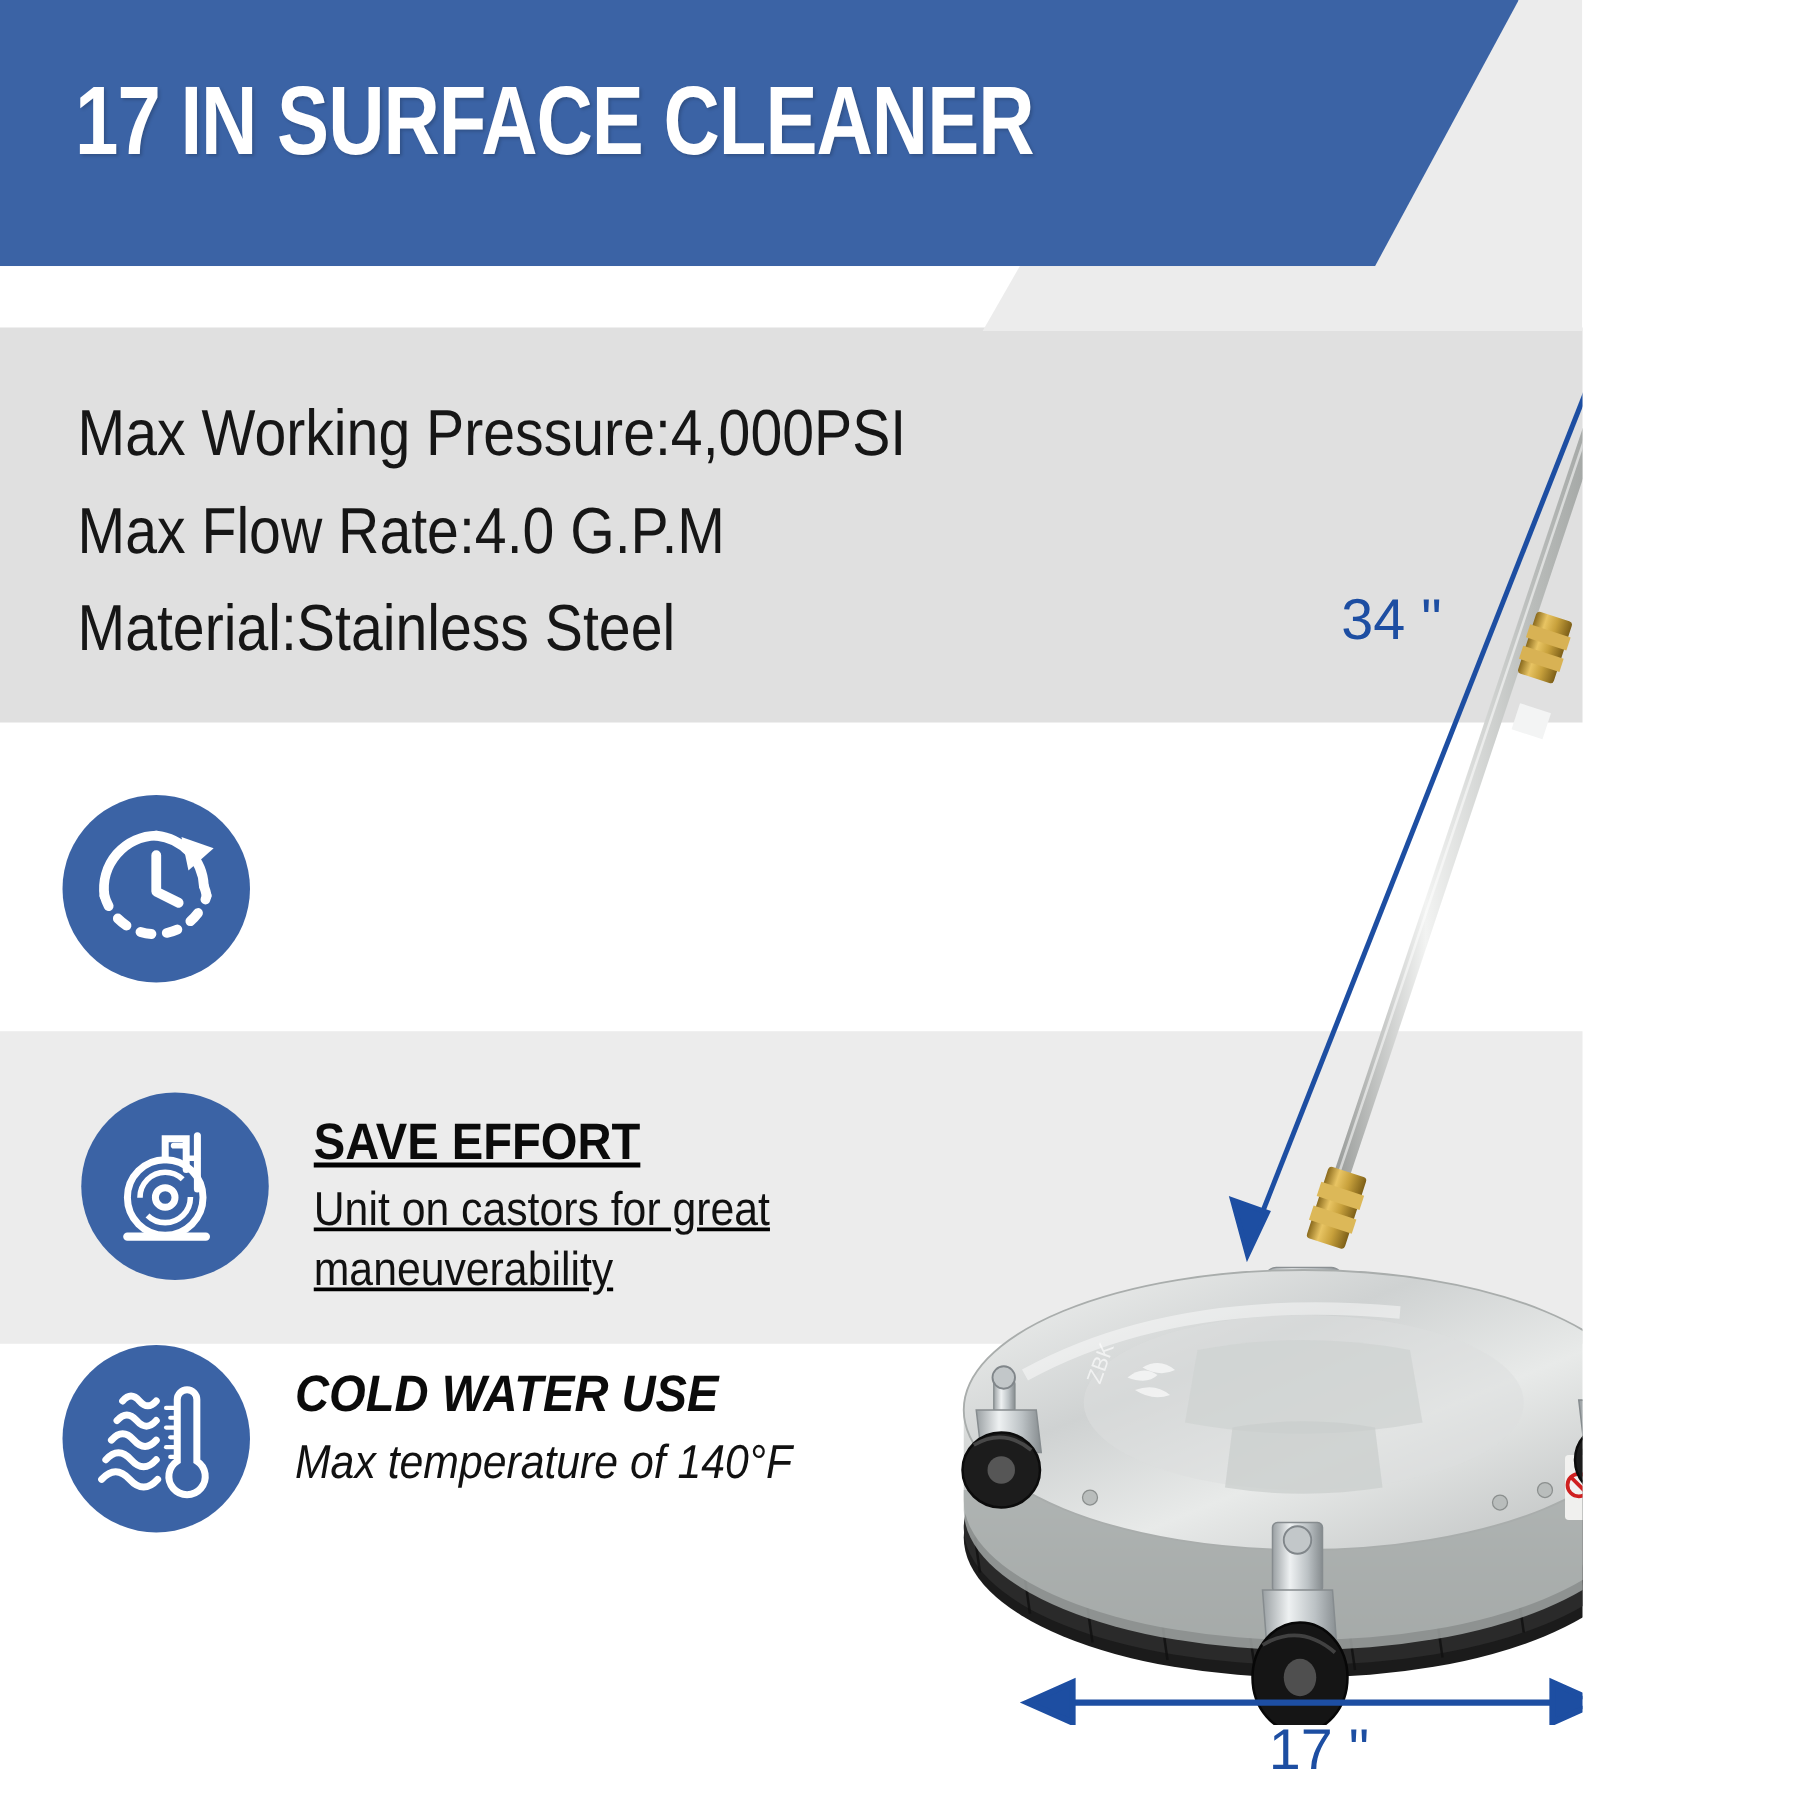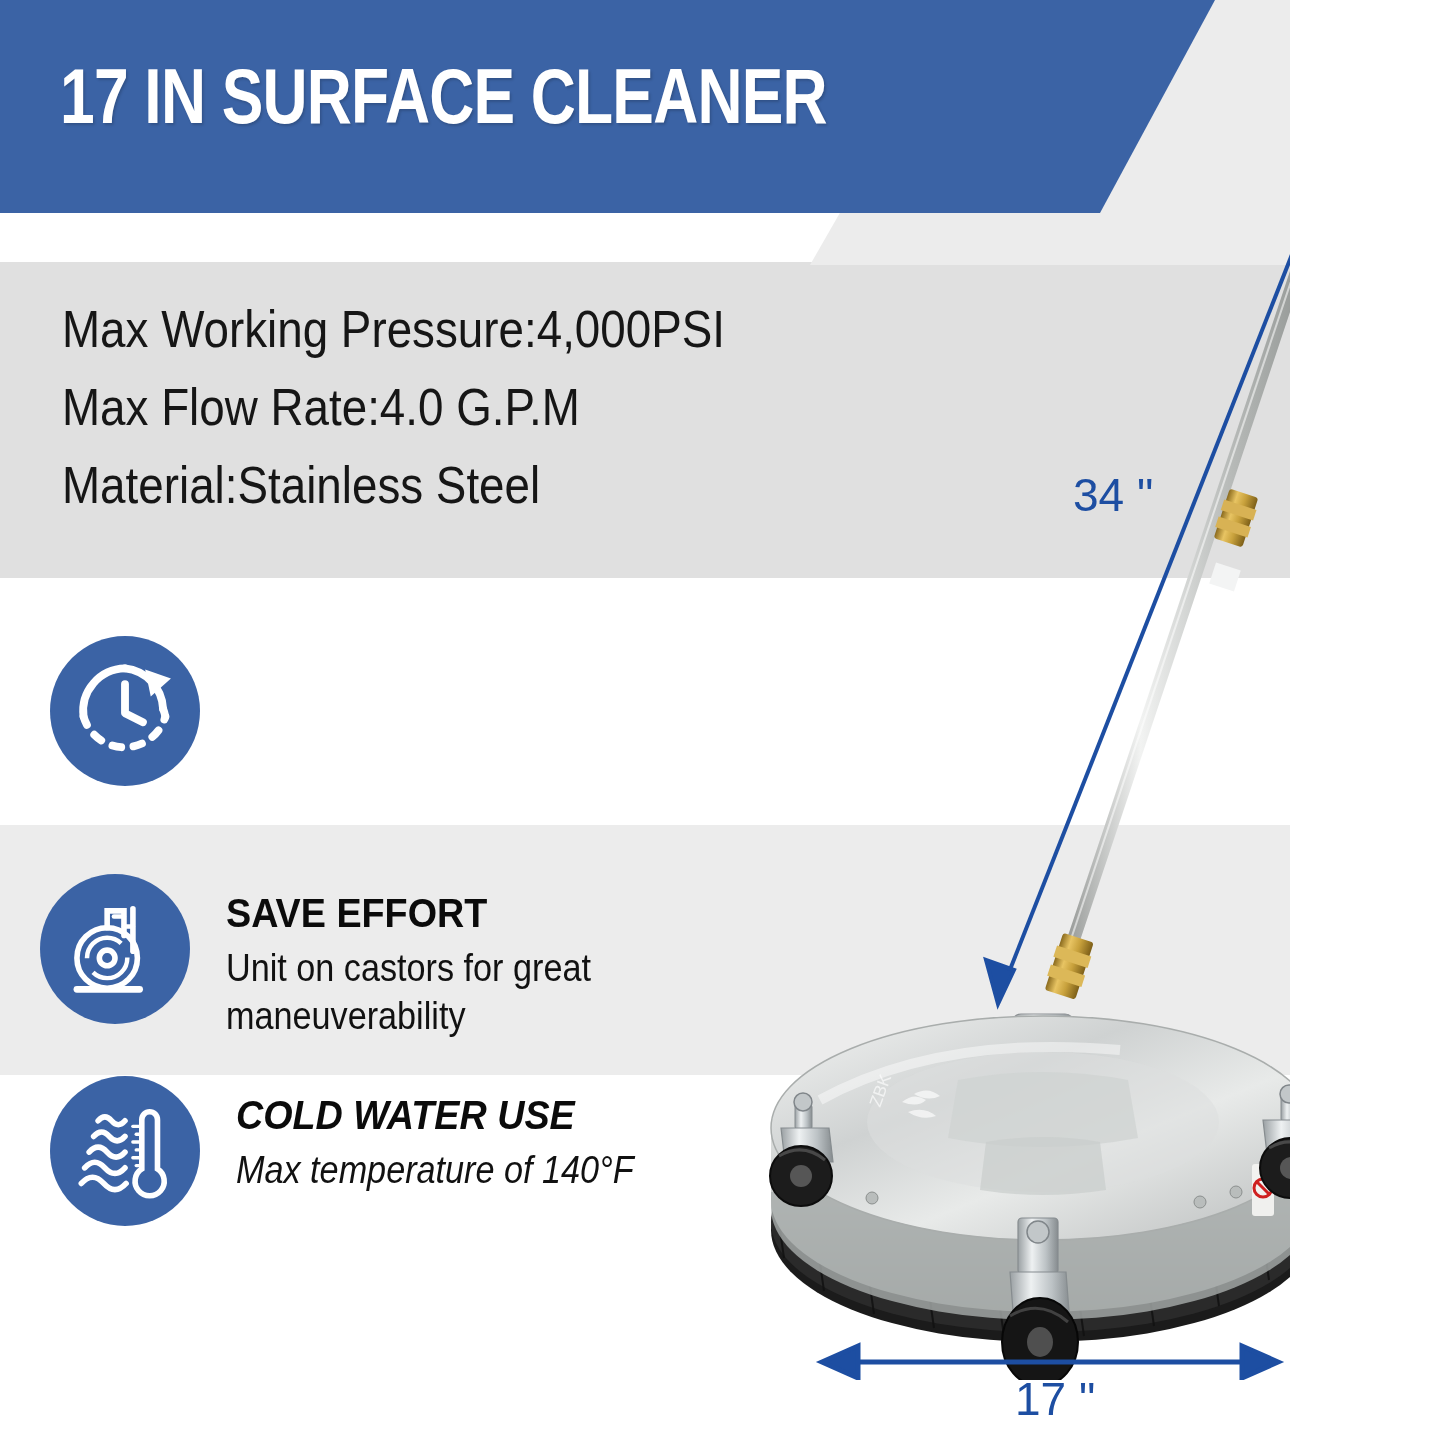--- a/index.html
+++ b/index.html
@@ -1,46 +1,46 @@
 <!DOCTYPE html>
 <html><head>
 <meta charset="utf-8">
 <style>
   html,body{margin:0;padding:0;background:#fff;}
   body{width:1445px;height:1445px;font-family:"Liberation Sans",sans-serif;overflow:hidden;}
-  #page{position:relative;width:1266px;height:1445px;background:#ffffff;overflow:hidden;padding-left:24px;}
+  #page{position:relative;width:1266px;height:1445px;background:#ffffff;overflow:hidden;}
 
   
   .band{position:absolute;left:0;width:1445px;background:#e3e3e3;}
   .band-specs{top:262px;height:316px;background:#e0e0e0;}
   .band-row2{top:825px;height:250px;background:#ececec;}
 
   
   .wedge{position:absolute;top:0;right:0;width:480px;height:265px;background:#ececec;
          clip-path:polygon(152px 0,480px 0,480px 265px,0 265px);}
 
   
   .banner{position:absolute;top:0;left:0;width:1215px;height:213px;background:#3b63a5;
           clip-path:polygon(0 0,1215px 0,1100px 213px,0 213px);}
   .banner-title{position:absolute;top:54px;left:60px;width:1050px;
           font-family:"Liberation Sans Narrow","Liberation Sans",sans-serif;
           font-weight:bold;font-size:78px;line-height:84px;color:#ffffff;
           letter-spacing:-1px;transform:scaleX(0.80);transform-origin:left center;white-space:nowrap;
           text-shadow:2px 2px 3px rgba(0,0,0,0.18);}
 
   
-  .specs{position:absolute;top:290px;left:62px;width:880px;}
+  .specs{position:absolute;top:308px;left:62px;width:880px;}
   .spec-line{font-family:"Liberation Sans Narrow","Liberation Sans",sans-serif;
              font-size:52px;line-height:78px;color:#161616;white-space:nowrap;
              transform:scaleX(0.88);transform-origin:left center;}
 
   
   .feature{position:absolute;display:flex;align-items:flex-start;}
   .f1{top:636px;left:50px;}
-  .f2{top:874px;left:40px;}
+  .f2{top:874px;left:65px;text-decoration:underline;}
   .f3{top:1076px;left:50px;font-style:italic;}
   .ficon{width:150px;height:150px;border-radius:50%;background:#3b63a5;flex:0 0 150px;
          display:flex;align-items:center;justify-content:center;}
   .ftext{margin-left:36px;padding-top:14px;}
   .ftitle{font-family:"Liberation Sans Narrow","Liberation Sans",sans-serif;
           font-weight:bold;font-size:41px;line-height:50px;color:#0b0b0b;
           letter-spacing:0px;white-space:nowrap;transform:scaleX(0.92);transform-origin:left center;}
   .fdesc{font-family:"Liberation Sans Narrow","Liberation Sans",sans-serif;
          font-size:38px;line-height:48px;color:#111111;margin-top:6px;
          transform:scaleX(0.90);transform-origin:left center;white-space:pre-line;}

